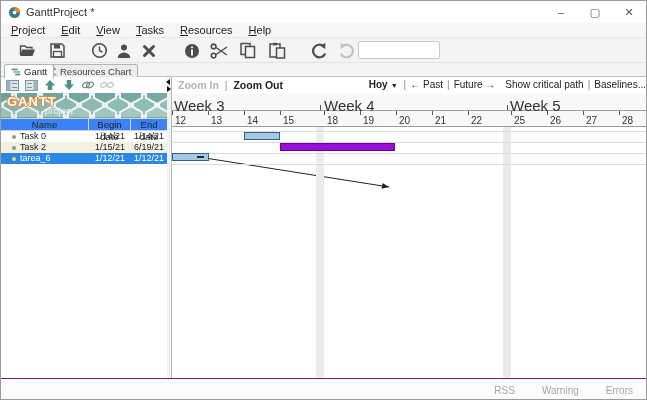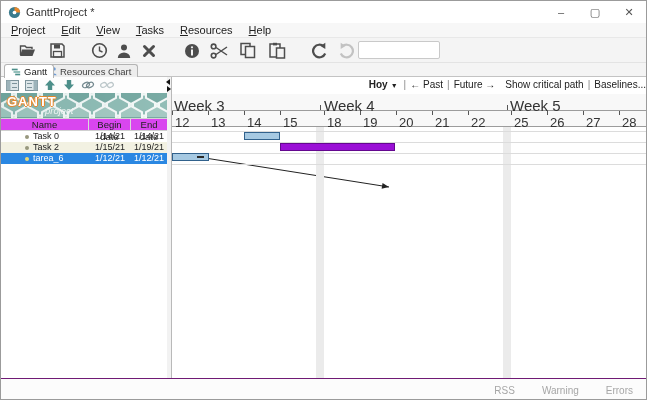--- a/index.html
+++ b/index.html
@@ -35,29 +35,29 @@
 
   
   #left-panel{position:absolute;left:0;top:0;width:166px;height:301px;background:#fff;}
   #mini-toolbar{position:absolute;left:0;top:0;width:166px;height:16px;display:flex;align-items:center;gap:5px;padding-left:4px;background:#fdfdfd;}
   .mini-icon{width:14px;height:14px;display:flex;align-items:center;justify-content:center;}
   #logo{position:absolute;left:0;top:16px;width:166px;height:25px;overflow:hidden;}
   #logo-gantt{position:absolute;left:6px;top:1px;font-size:13px;font-weight:bold;letter-spacing:1px;color:#fff;
     text-shadow:-1px 0 #e8872a,1px 0 #e8872a,0 -1px #e8872a,0 1px #e8872a;}
   #logo-project{position:absolute;left:44px;top:12px;font-size:9.5px;font-style:italic;color:#eef5f3;}
   #task-table{position:absolute;left:0;top:41px;width:166px;}
-  #table-header{display:flex;height:13px;background:#d946ef;border-top:1px solid #d4d4d4;border-bottom:1px solid #cfcfcf;}
+  #table-header{display:flex;height:13px;background:#3b82f6;border-top:1px solid #d4d4d4;border-bottom:1px solid #cfcfcf;}
   .th{font-size:9.5px;color:#222;text-align:center;line-height:12px;border-right:1px solid #d9d9d9;}
   .th:last-child{border-right:none;}
   .col-name{width:88px;}
   .col-begin{width:42px;}
   .col-end{width:36px;}
   .trow{display:flex;height:11px;align-items:center;}
   .trow .cell{font-size:9px;color:#222;line-height:11px;}
-  .trow .c-name{width:88px;display:flex;align-items:center;gap:4px;padding-left:24px;}
+  .trow .c-name{width:88px;display:flex;align-items:center;gap:4px;padding-left:11px;}
   .trow .c-begin{width:42px;text-align:center;}
   .trow .c-end{width:36px;text-align:center;}
   .bullet{width:4px;height:4px;border-radius:50%;background:#98987e;flex:0 0 4px;}
   .trow.selected{color:#fff;}
   .trow.selected .cell{color:#fff;}
   .trow.selected .bullet{background:#e5d87a;}
 
   
   #splitter{position:absolute;left:166px;top:0;width:4px;height:301px;background:#f2f2f2;}
   .tri{position:absolute;width:0;height:0;}
@@ -73,21 +73,21 @@
   .zsep{color:#999;padding:0 3px;}
   #chart-nav{position:absolute;right:3px;top:2px;display:flex;align-items:center;white-space:nowrap;font-size:10px;color:#222;}
   #nav-today{font-weight:bold;}
   #nav-caret{font-size:7px;margin:1px 2px 0 3px;}
   .navsep{color:#888;padding:0 4px;}
   .navgap{width:10px;}
   #week-row{position:absolute;left:0;top:17px;width:477px;height:17px;background:#f8f8f8;border-bottom:1px solid #9c9c9c;}
   .week-label{position:absolute;top:3px;font-size:15px;color:#333;}
   .week-tick{position:absolute;bottom:0;width:1px;height:5px;background:#555;}
   #day-row{position:absolute;left:0;top:34px;width:477px;height:16px;background:#f8f8f8;border-bottom:1px solid #9c9c9c;}
-  .day-label{position:absolute;top:4px;font-size:13px;color:#333;}
+  .day-label{position:absolute;top:4px;font-size:10px;color:#333;}
   .day-tick{position:absolute;top:0;width:1px;height:4px;background:#555;}
   #chart-body{position:absolute;left:0;top:50px;width:477px;height:251px;background:#fff;overflow:hidden;}
   .weekend{position:absolute;top:0;height:251px;background:#ebebeb;}
   .rowline{position:absolute;left:0;width:477px;height:1px;background:#dcdcdc;}
   .gbar{position:absolute;border:1px solid;}
   .gbar-handle{position:absolute;height:2px;background:#2a2a2a;}
   #arrow-svg{position:absolute;left:0;top:0;}
 
   
   #statusbar{position:absolute;left:0;top:377px;width:100%;height:23px;background:#fcfcfc;border-top:1px solid #701a75;}
@@ -291,41 +291,46 @@
               </div>
               <div class="cell c-begin">1/14/21</div>
               <div class="cell c-end">1/14/21</div>
             </div>
             <div class="trow" style="background: rgb(242, 241, 226);">
               <div class="cell c-name">
                 <div class="bullet"></div>
                 <span>Task 2</span>
               </div>
               <div class="cell c-begin">1/15/21</div>
-              <div class="cell c-end">1/19/21</div>
+              <div class="cell c-end">6/19/21</div>
             </div>
             <div class="trow selected" style="background: rgb(42, 135, 226);">
               <div class="cell c-name">
                 <div class="bullet"></div>
                 <span>tarea_6</span>
               </div>
               <div class="cell c-begin">1/12/21</div>
               <div class="cell c-end">1/12/21</div>
             </div>
           </div>
       </div>
     </div>
 
     <div id="splitter">
       <div class="tri" id="tri-left"></div>
       <div class="tri" id="tri-right"></div>
     </div>
 
     <div id="chart">
       <div id="chart-controls">
+        <div id="zoom-controls">
+          <span id="zoom-in">Zoom In</span>
+          <span class="zsep">|</span>
+          <span id="zoom-out">Zoom Out</span>
+        </div>
         <div id="chart-nav">
           <span id="nav-today">Hoy</span>
           <span id="nav-caret">▼</span>
           <span class="navsep">|</span>
           <span>← Past</span>
           <span class="navsep">|</span>
           <span>Future →</span>
           <span class="navgap"></span>
           <span>Show critical path</span>
           <span class="navsep">|</span>

